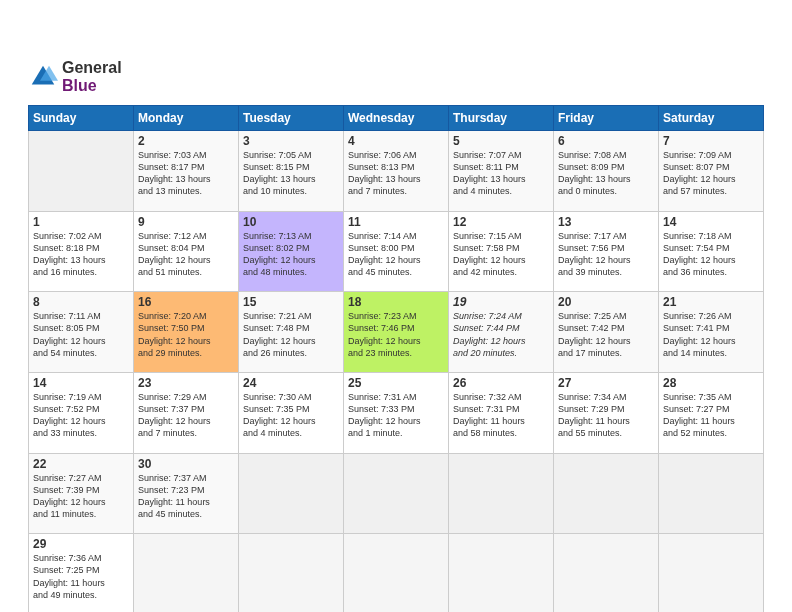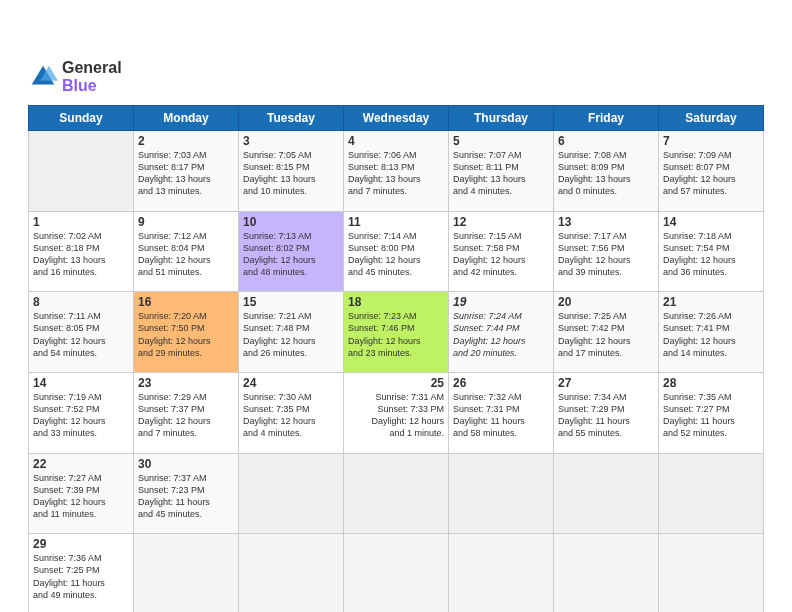--- a/index.html
+++ b/index.html
@@ -51,21 +51,21 @@
       border-collapse: collapse;
       width: 100%;
       table-layout: fixed;
     }
     .calendar th {
       background-color: #1a6eb5;
       color: white;
       font-size: 12px;
       font-weight: bold;
       padding: 5px 4px;
-      text-align: center;
+      text-align: left;
       border: 1px solid #1558a0;
     }
     .calendar td {
       border: 1px solid #ccc;
       vertical-align: top;
       padding: 3px 4px;
       font-size: 9.5px;
       color: #333;
       background: #fff;
     }
@@ -96,21 +96,21 @@
 
 <div class="page">
   <div class="header">
     <div class="logo">
       <svg class="logo-icon" viewBox="0 0 40 40">
         <polygon points="20,5 35,30 5,30" fill="#1a6eb5"></polygon>
         <polygon points="28,5 40,25 16,25" fill="#4da6e8" opacity="0.7"></polygon>
       </svg>
       <div>
         <div style="font-size:16px;font-weight:bold;color:#333;">General</div>
-        <div style="font-size:16px;font-weight:bold;color:#8b5cf6;">Blue</div>
+        <div style="font-size:16px;font-weight:bold;color:#701a75;">Blue</div>
       </div>
     </div>
     <div class="title-section">
       <div class="month-title"></div>
       <div class="subtitle"></div>
     </div>
   </div>
 
   <table class="calendar">
     <thead>
@@ -218,21 +218,21 @@
             <div class="day-info">Sunrise: 7:19 AM<br>Sunset: 7:52 PM<br>Daylight: 12 hours<br>and 33 minutes.</div>
           </td>
           <td style="background: rgb(255, 255, 255);">
             <span class="day-num">23</span>
             <div class="day-info">Sunrise: 7:29 AM<br>Sunset: 7:37 PM<br>Daylight: 12 hours<br>and 7 minutes.</div>
           </td>
           <td style="background: rgb(255, 255, 255);">
             <span class="day-num">24</span>
             <div class="day-info">Sunrise: 7:30 AM<br>Sunset: 7:35 PM<br>Daylight: 12 hours<br>and 4 minutes.</div>
           </td>
-          <td style="background: rgb(255, 255, 255); text-align: right;">
+          <td style="background: rgb(255, 255, 255);">
             <span class="day-num">25</span>
             <div class="day-info">Sunrise: 7:31 AM<br>Sunset: 7:33 PM<br>Daylight: 12 hours<br>and 1 minute.</div>
           </td>
           <td style="background: rgb(255, 255, 255);">
             <span class="day-num">26</span>
             <div class="day-info">Sunrise: 7:32 AM<br>Sunset: 7:31 PM<br>Daylight: 11 hours<br>and 58 minutes.</div>
           </td>
           <td style="background: rgb(255, 255, 255);">
             <span class="day-num">27</span>
             <div class="day-info">Sunrise: 7:34 AM<br>Sunset: 7:29 PM<br>Daylight: 11 hours<br>and 55 minutes.</div>

